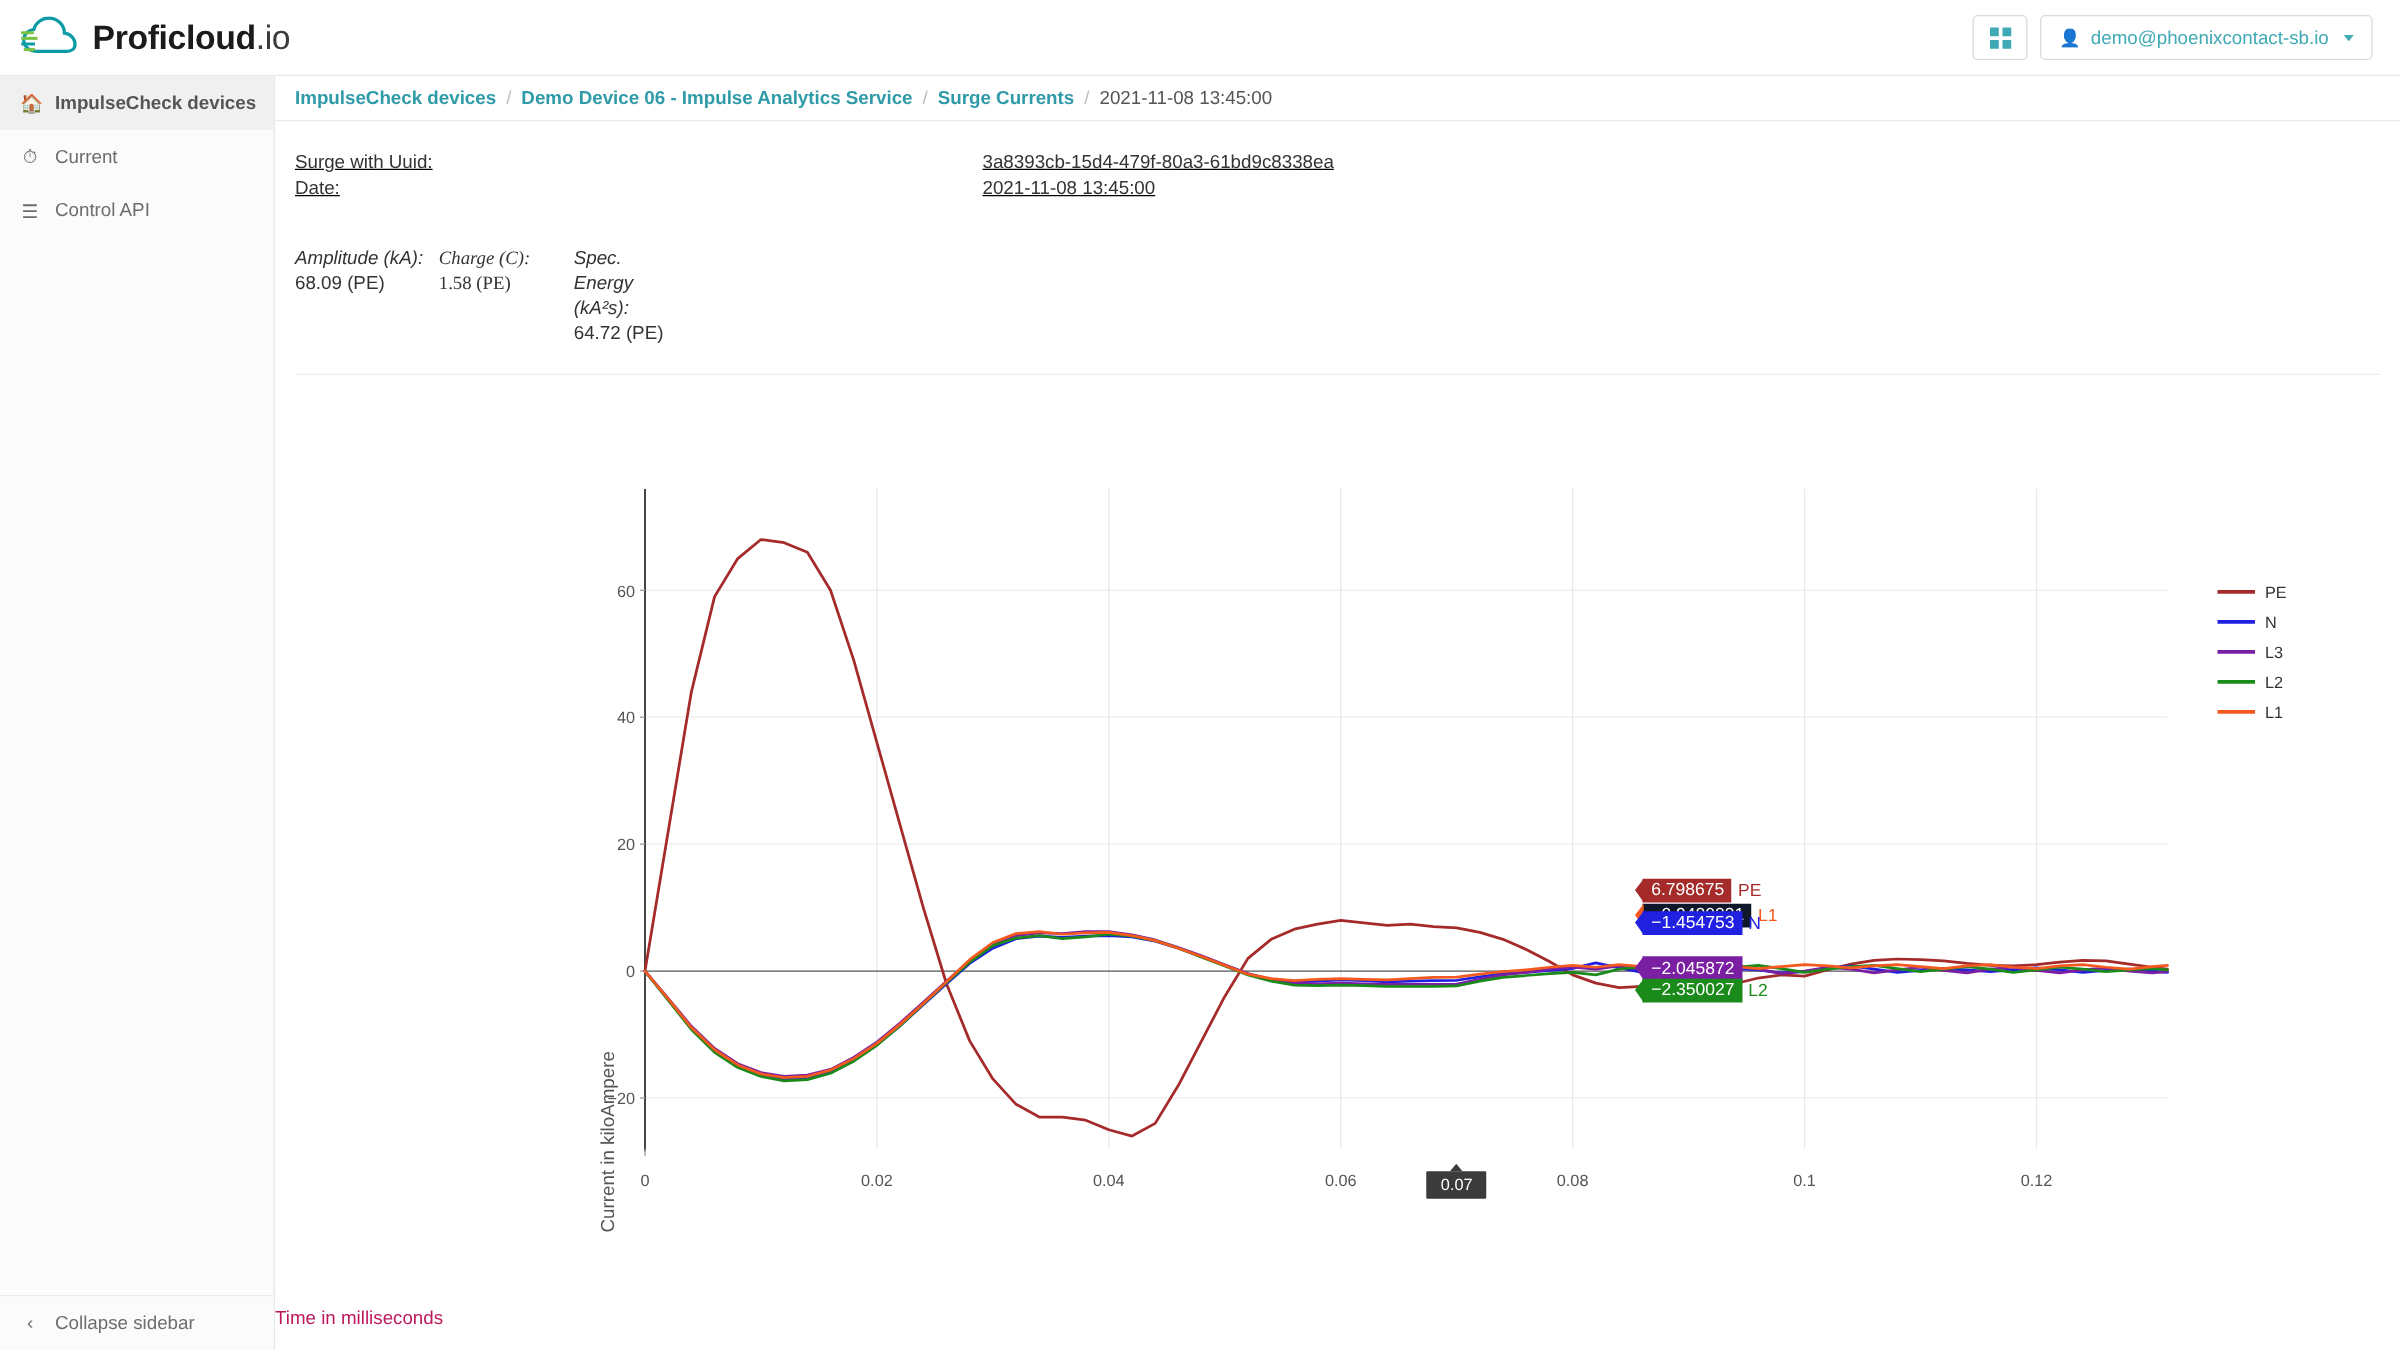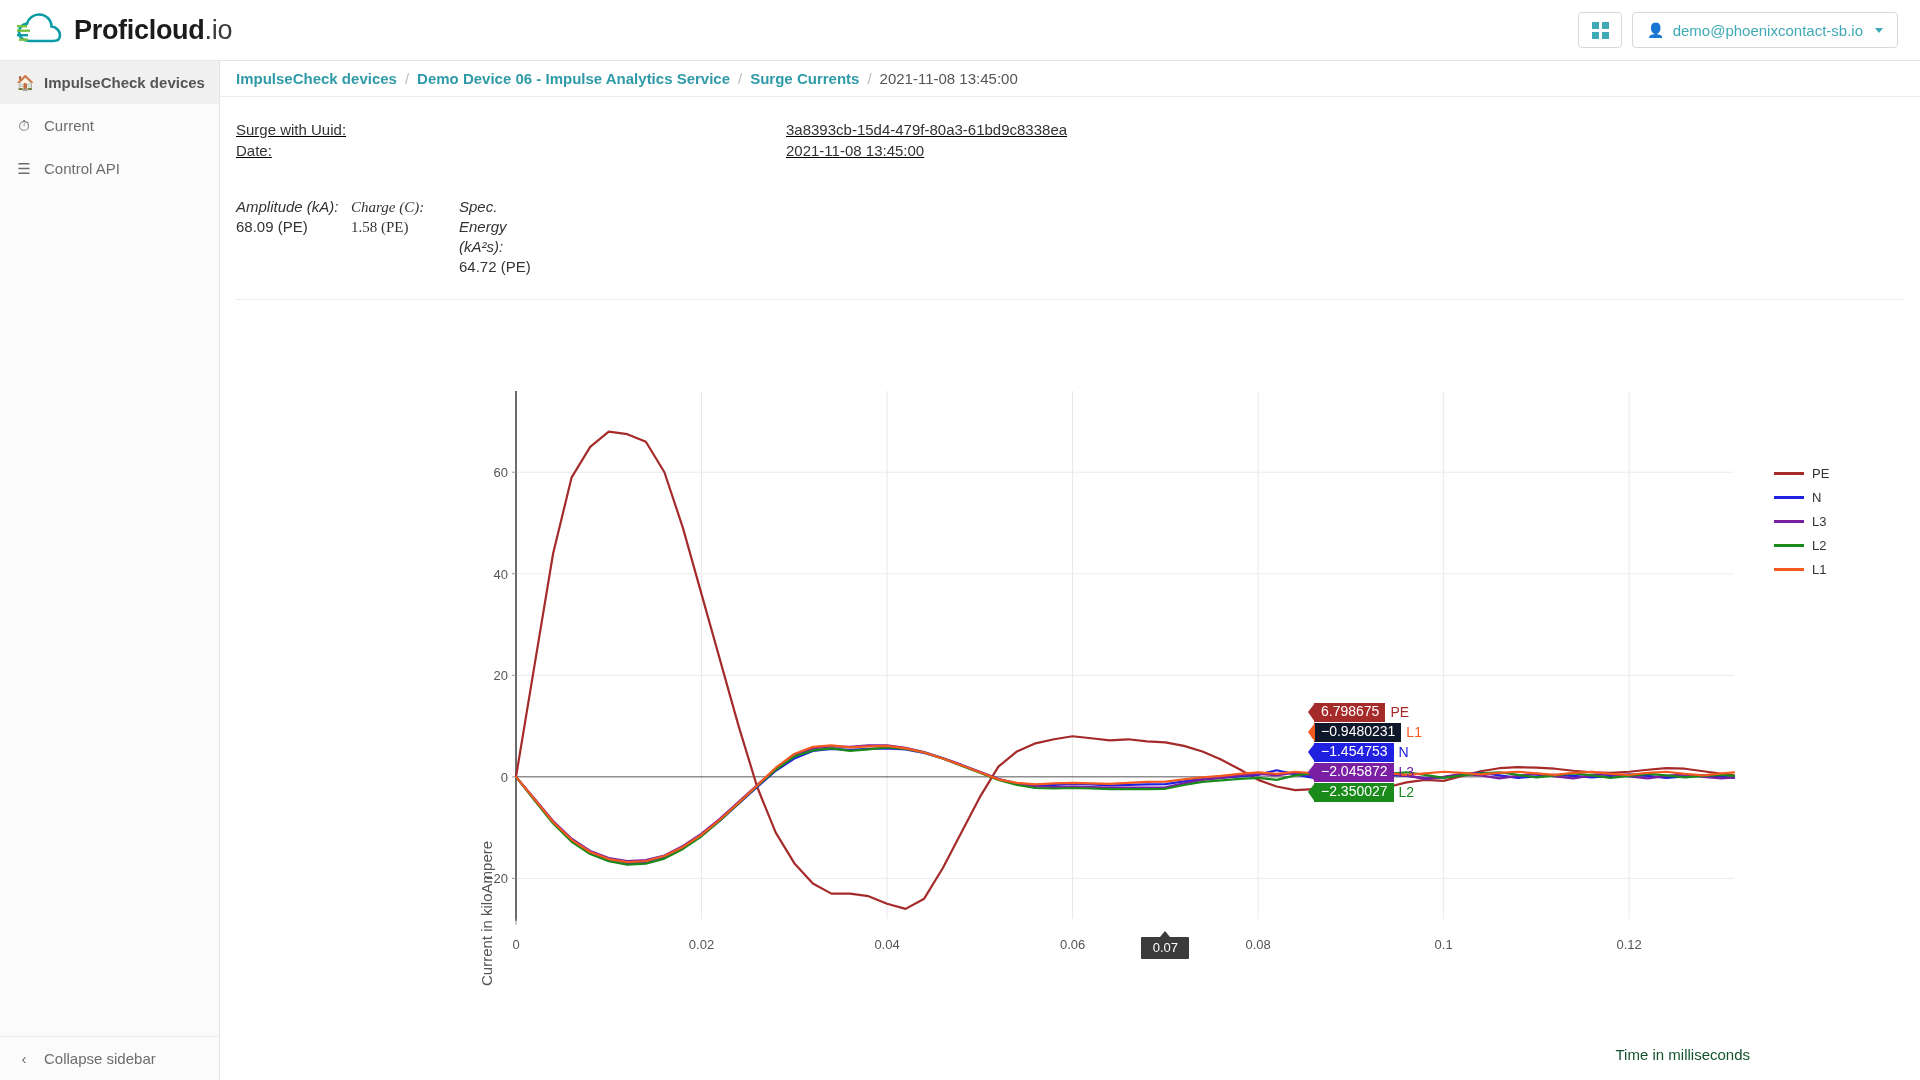--- a/index.html
+++ b/index.html
@@ -88,22 +88,22 @@
 
   
   .chart-wrap { position: absolute; top: 330px; left: 0; width: 1700px; height: 690px; }
   .chart-svg { display: block; }
   .y-axis-title {
     position: absolute; left: 258px; top: 595px;
     transform: rotate(-90deg); transform-origin: left top;
     font-size: 15px; color: #555; white-space: nowrap;
   }
   .x-axis-title {
-    position: absolute; top: 655px; left: 0; width: 1530px; text-align: right;
-    font-size: 15px; color: #14532d;
+    position: absolute; top: 655px; left: 0; width: 1530px; text-align: left;
+    font-size: 15px; color: #be185d;
   }
 
   .legend {
     position: absolute; right: 26px; top: 75px; width: 120px;
     display: flex; flex-direction: column; gap: 9px;
   }
   .legend-item { display: flex; align-items: center; gap: 8px; font-size: 13px; color: #333; cursor: pointer; }
   .legend-swatch { width: 30px; height: 3px; display: block; }
 
   
@@ -293,25 +293,25 @@
 
     <div id="flags">
         <div class="flag" style="left: 1094px; top: 314px;">
           <span class="flag-box" style="background: rgb(165, 42, 42); position: relative;">6.798675<span class="flag-notch" style="border-right: 7px solid rgb(165, 42, 42);"></span></span>
           <span class="flag-name" style="color: rgb(165, 42, 42);">PE</span>
         </div>
         <div class="flag" style="left: 1094px; top: 334px;">
           <span class="flag-box" style="background: #0f172a; position: relative;">−0.9480231<span class="flag-notch" style="border-right: 7px solid rgb(244, 89, 31);"></span></span>
           <span class="flag-name" style="color: rgb(244, 89, 31);">L1</span>
         </div>
-        <div class="flag" style="left: 1094px; top: 354px; justify-content: space-between;">
+        <div class="flag" style="left: 1094px; top: 340px; justify-content: space-between;">
           <span class="flag-box" style="background: rgb(32, 32, 224); position: relative;">−1.454753<span class="flag-notch" style="border-right: 7px solid rgb(32, 32, 224);"></span></span>
           <span class="flag-name" style="color: rgb(32, 32, 224);">N</span>
         </div>
-        <div class="flag" style="left: 1094px; top: 374px;">
+        <div class="flag" style="left: 1094px; top: 374px; flex-direction: column;">
           <span class="flag-box" style="background: rgb(123, 31, 162); position: relative;">−2.045872<span class="flag-notch" style="border-right: 7px solid rgb(123, 31, 162);"></span></span>
           <span class="flag-name" style="color: rgb(123, 31, 162);">L3</span>
         </div>
         <div class="flag" style="left: 1094px; top: 394px;">
           <span class="flag-box" style="background: rgb(26, 138, 26); position: relative;">−2.350027<span class="flag-notch" style="border-right: 7px solid rgb(26, 138, 26);"></span></span>
           <span class="flag-name" style="color: rgb(26, 138, 26);">L2</span>
         </div>
       </div>
 
     <div class="x-marker" id="xmarker" style="left: 921.353px; top: 546px; width: 48px;">

